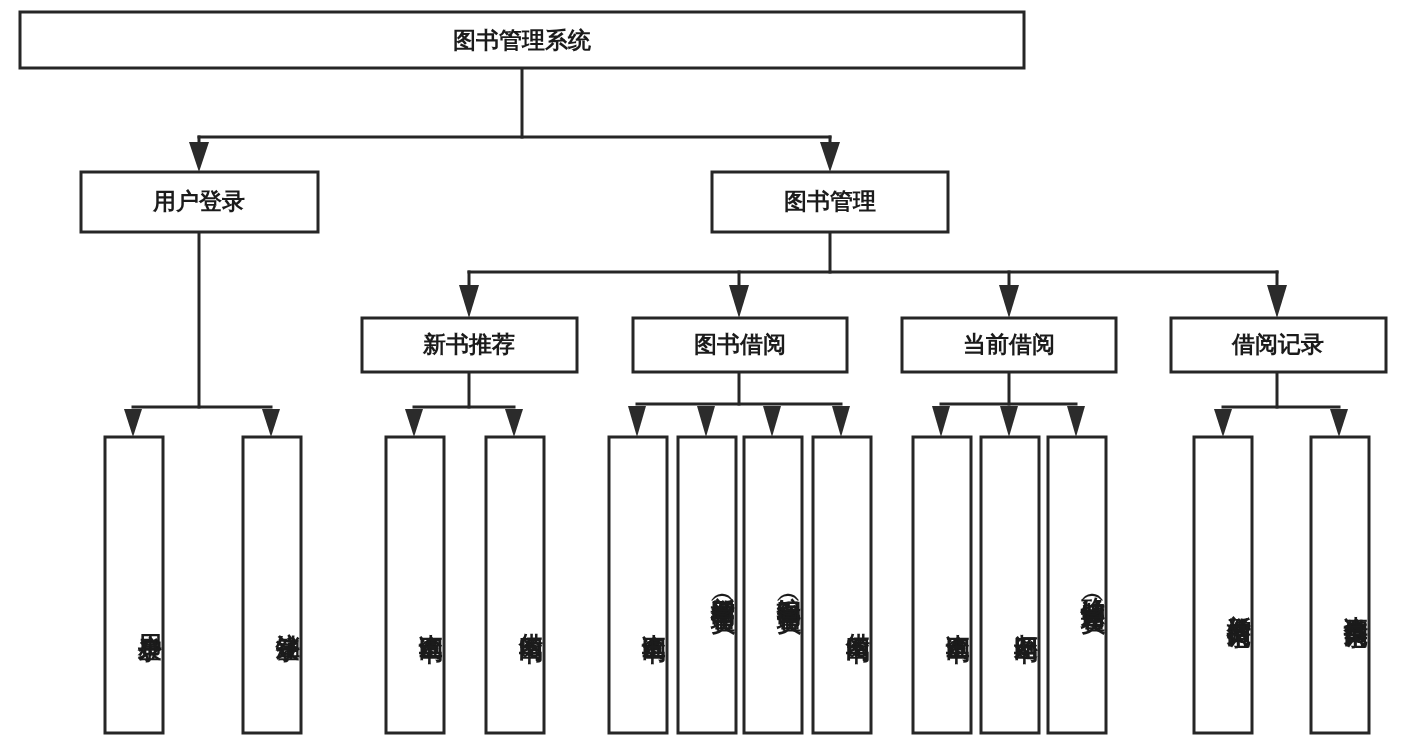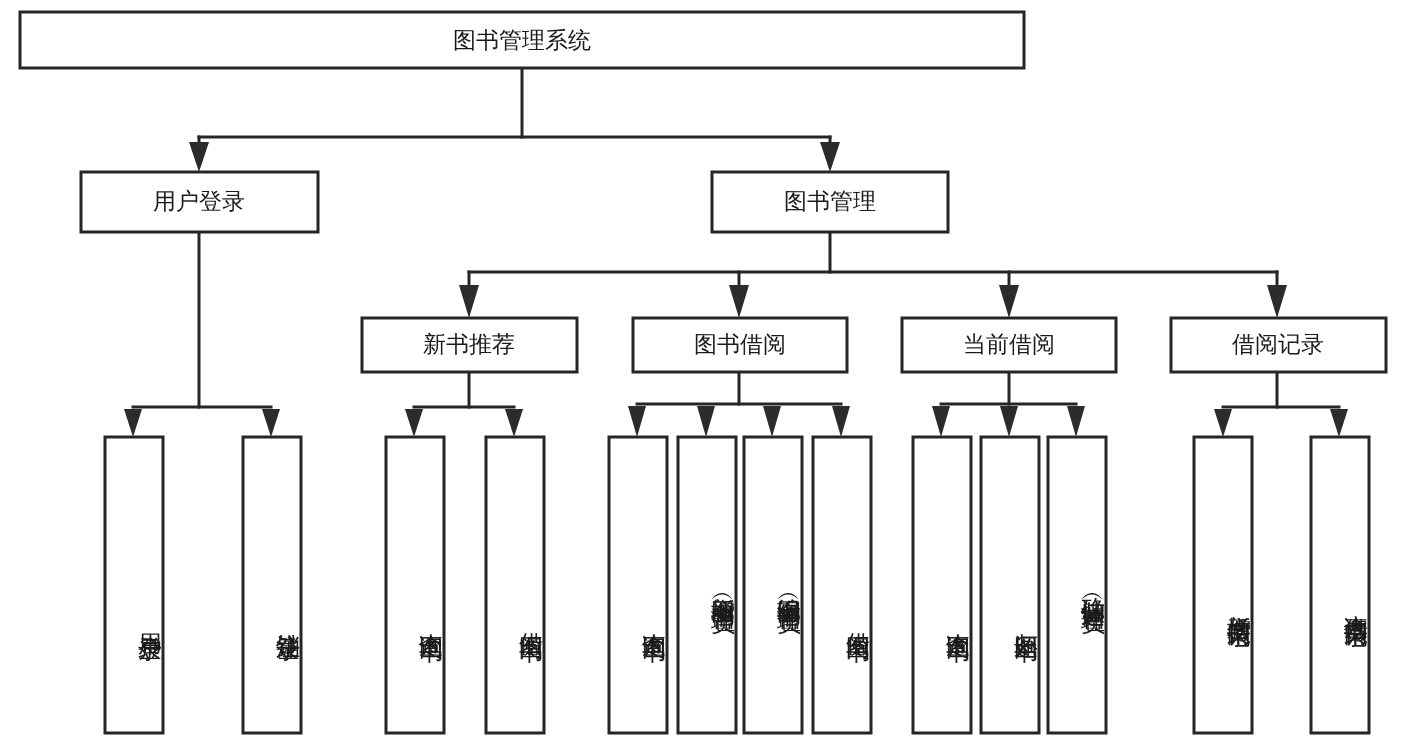--- a/index.html
+++ b/index.html
@@ -13,20 +13,21 @@
     font-family: "Liberation Sans", "DejaVu Sans", sans-serif;
     overflow: hidden;
     position: relative;
   }
   #diagram-root {
     position: absolute;
     left: 0;
     top: 0;
     width: 1405px;
     height: 612px;
+    font-weight: bold;
   }
   svg.diagram-canvas {
     display: block;
     width: 1405px;
     height: 747px;
   }
   .node-box {
     fill: #ffffff;
     stroke: #262626;
     stroke-width: 3;

